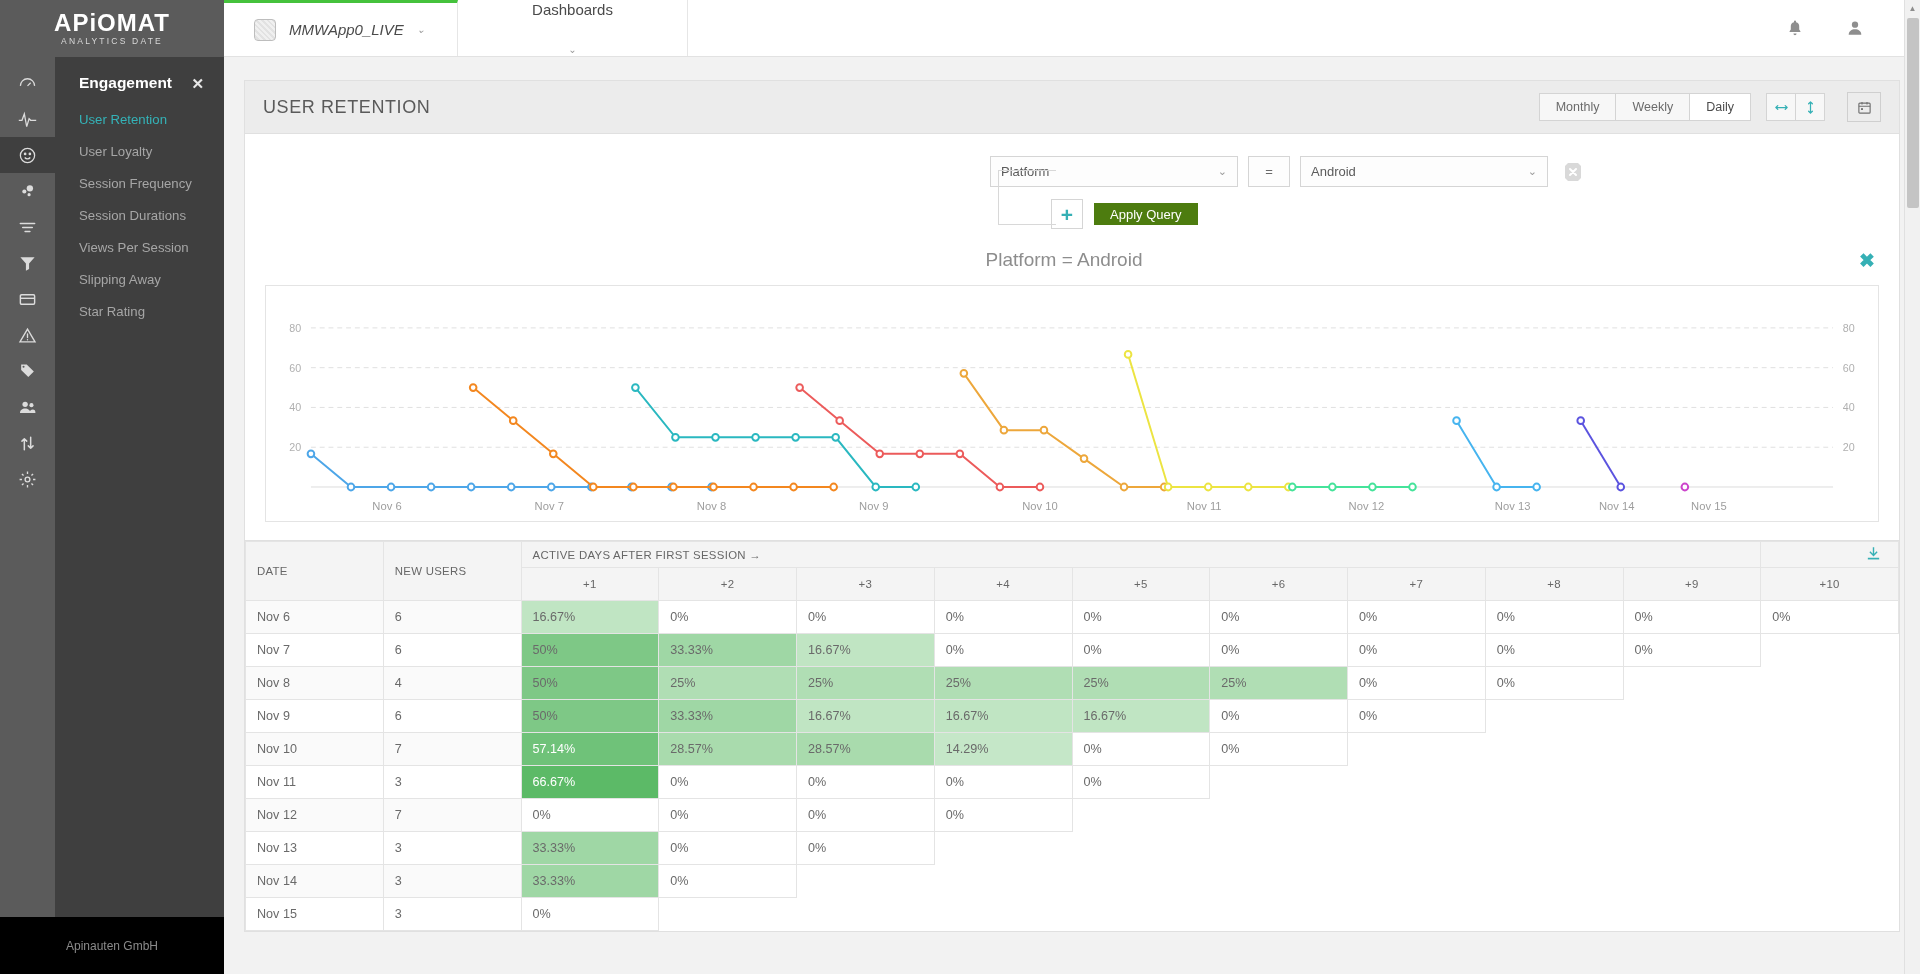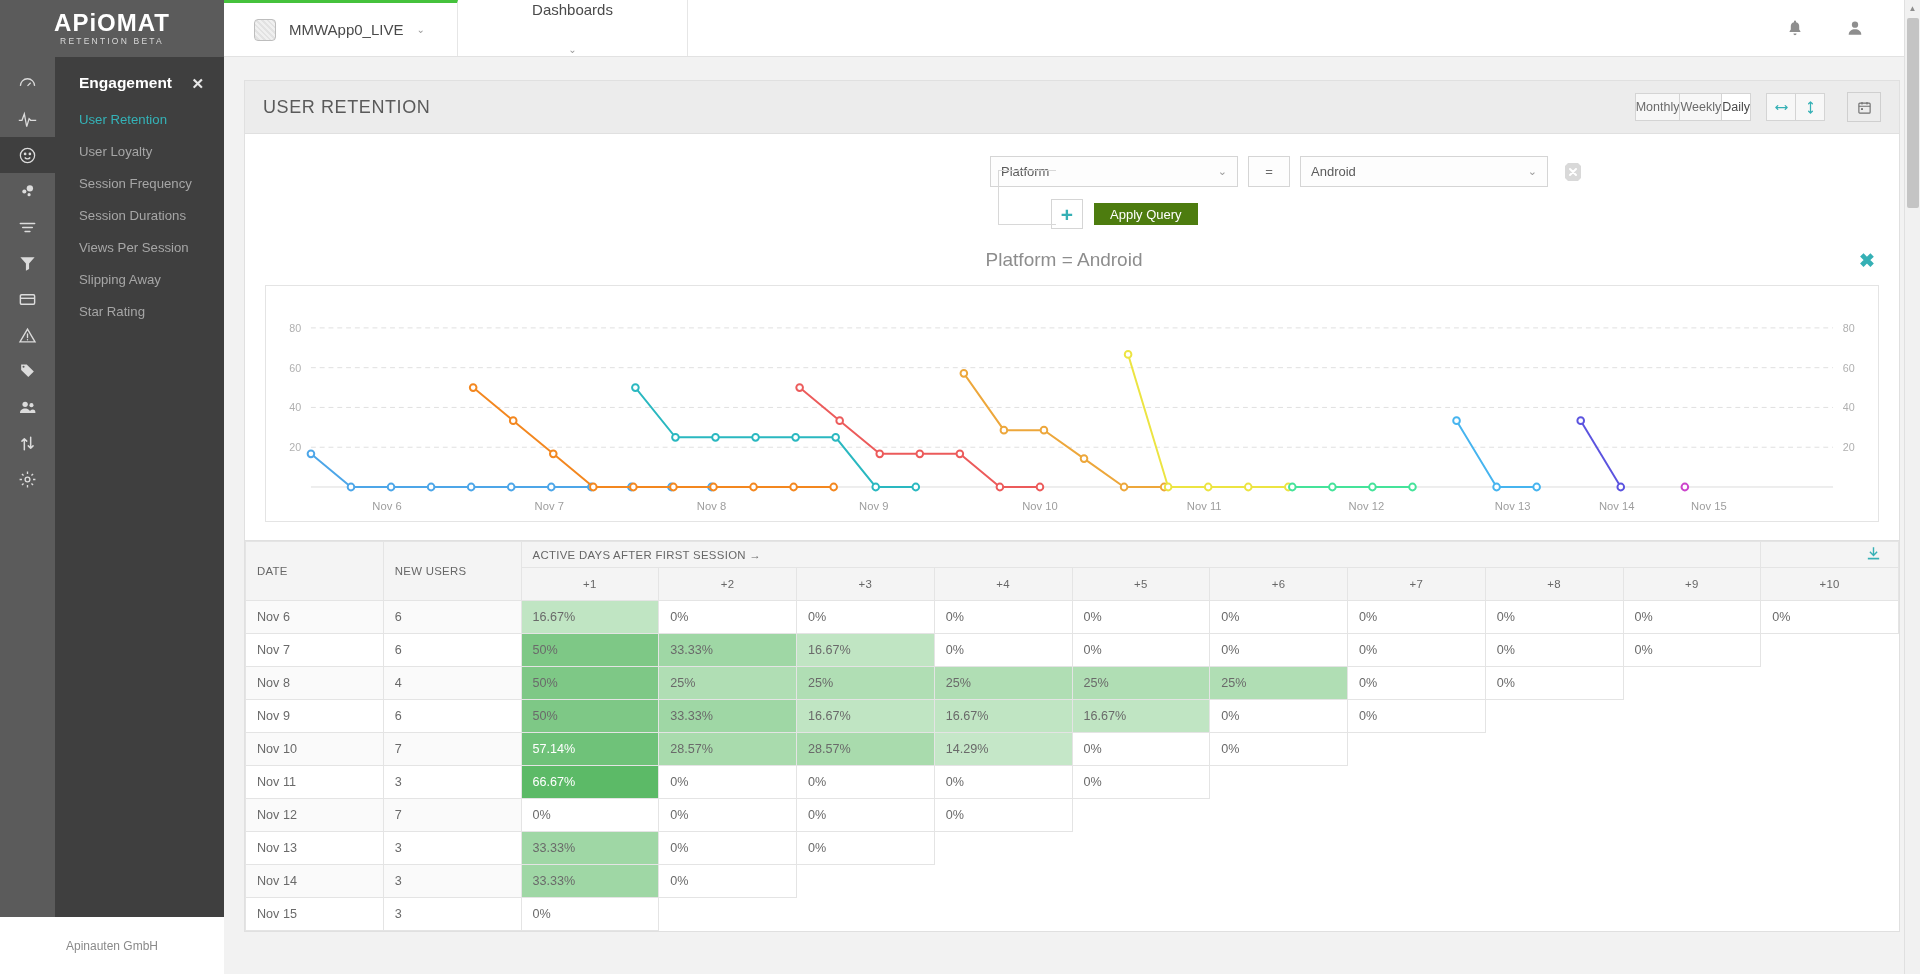--- a/index.html
+++ b/index.html
@@ -34,33 +34,33 @@
     padding:17px 20px 12px 24px;
   }
   #submenu-title { color:#ffffff; font-size:15.5px; font-weight:700; }
   #submenu-close { color:#e8e8e8; font-size:15px; cursor:pointer; line-height:1; font-weight:700;}
   .sub-item {
     padding:6px 24px; font-size:13.2px; color:#a6a6a6; cursor:pointer; line-height:20px;
   }
   .sub-item.active { color:#34b3b8; }
   #footer-note {
     position:absolute; bottom:0; left:0; width:224px; height:57px;
-    background:#ffffff; display:flex; align-items:center; justify-content:center;
+    background:#000000; display:flex; align-items:center; justify-content:center;
     color:#8a8a8a; font-size:12px;
   }
 
   
   #right-col { flex:1; height:974px; display:flex; flex-direction:column; position:relative; background:#f2f2f2; }
 
   
   #topbar { height:57px; background:#fff; display:flex; align-items:stretch;
             border-bottom:1px solid #e2e2e2; position:relative; }
   .tab { width:234px; display:flex; align-items:center; gap:13px; padding:0 0 0 30px;
          border-right:1px solid #e6e6e6; position:relative; cursor:pointer; }
-  .tab.active { border-top:3px solid #45c23c; }
+  .tab.active { border-top:3px solid #45c23c;font-style:italic; }
   .tab-sq { width:22px; height:22px; border:1px solid #bdbdbd; border-radius:4px;
             background: repeating-linear-gradient(45deg,#f0f0f0,#f0f0f0 2px,#e2e2e2 2px,#e2e2e2 4px); }
   .tab-label { font-size:15px; color:#4a4a4a; }
   .caret { font-size:10px; color:#9a9a9a; }
   #tab2 { width:230px; justify-content:center; padding:0; gap:26px;flex-direction:column; }
   #topbar-spacer { flex:1; }
   #topbar-icons { display:flex; align-items:center; gap:42px; padding-right:56px; }
   #topbar-icons svg { width:18px; height:18px; color:#8e8e8e; cursor:pointer; display:block; }
 
   
@@ -73,21 +73,21 @@
 
   
   #content { flex:1; padding:23px 20px 0 20px; overflow:hidden; }
   #card { background:#fff; border:1px solid #e0e0e0; }
 
   #card-head { background:#ececec; height:53px; display:flex; align-items:center;
                padding:0 18px 0 18px; border-bottom:1px solid #e0e0e0; }
   #card-title { font-size:18px; letter-spacing:.6px; color:#5a5a5a; }
   #card-head-spacer { flex:1; }
   .btngroup { display:flex; }
-  .seg { height:28px; padding:0 0; display:flex; align-items:center; justify-content:center;
+  .seg { height:28px; padding:0 16px; display:flex; align-items:center; justify-content:center;
          font-size:12.5px; color:#6b6b6b; background:#f7f7f7; border:1px solid #d4d4d4;
          margin-left:-1px; cursor:pointer; }
   .seg.active { background:#fff; color:#4a4a4a; }
   .iconbtn { width:30px; height:28px; display:flex; align-items:center; justify-content:center;
              background:#f7f7f7; border:1px solid #d4d4d4; margin-left:-1px; cursor:pointer; color:#35b0b5; }
   .iconbtn svg { width:15px; height:15px; display:block; }
   #cal-btn { margin-left:22px; background:#ececec; border:1px solid #cfcfcf; width:34px; height:30px; color:#6f6f6f;}
 
   
   #query { padding:22px 0 12px 0; position:relative; }
@@ -130,21 +130,21 @@
   td.empty { border:none; background:#fff; }
   td.val { color:#6a6a6a; }
 </style>
 </head>
 <body>
 
 <div id="left-col">
 
   <div id="brand">
     <div id="brand-logo">A⁠PiOMAT</div>
-    <div id="brand-sub">RETENTION BETA</div>
+    <div id="brand-sub">ANALYTICS DATE</div>
   </div>
 
   <div id="left-body">
     <div id="icon-rail">
       <div class="rail-item">
         <svg viewBox="0 0 24 24" fill="none" stroke="currentColor" stroke-width="1.6">
             <path d="M3 15a9 9 0 0 1 18 0"></path>
             <path d="M12 15l4-4"></path>
           </svg>
       </div>

